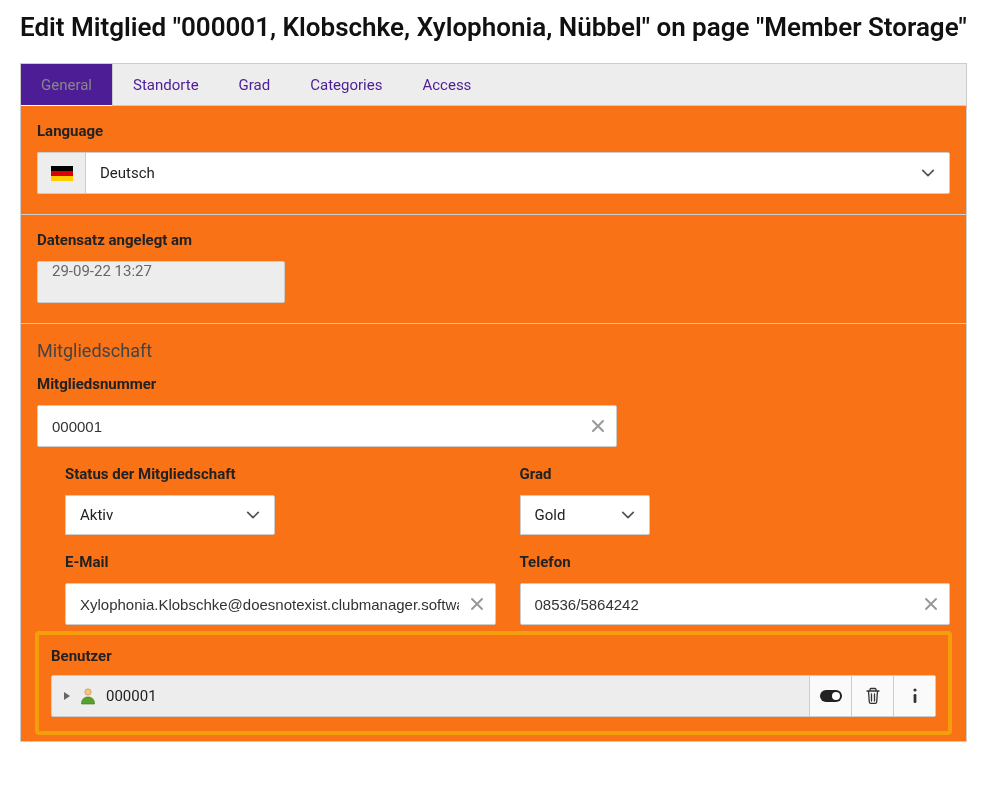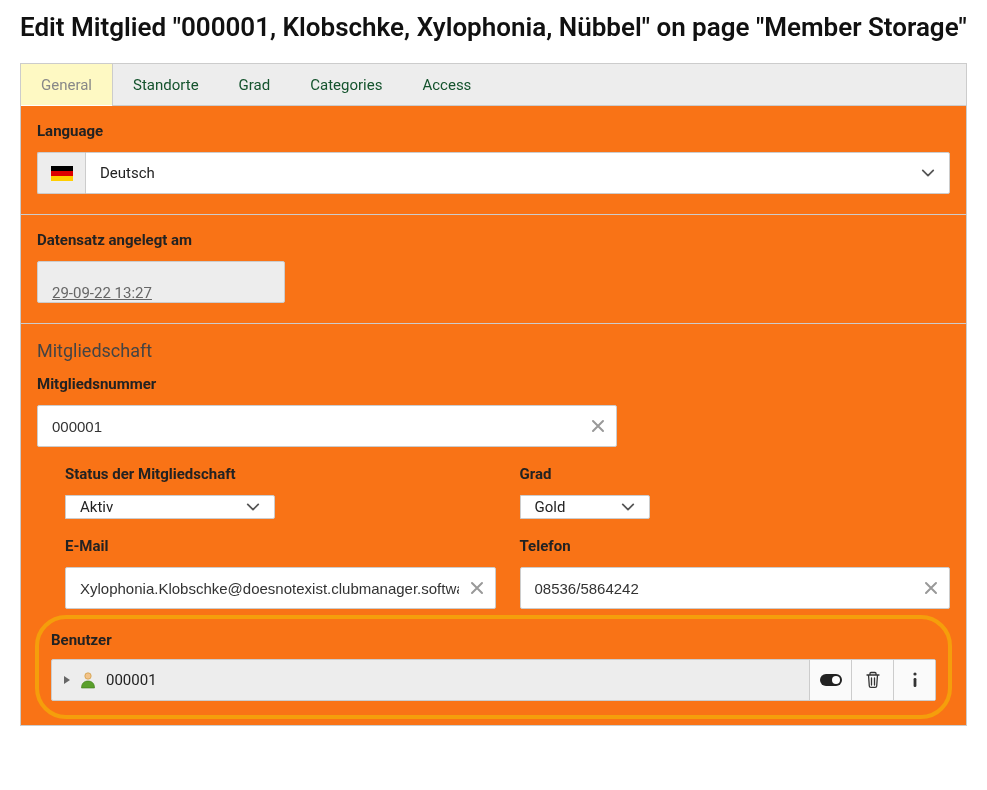--- a/index.html
+++ b/index.html
@@ -23,27 +23,27 @@
     background: #f3f3f3;
   }
   .tabs {
     display: flex;
     border-bottom: 1px solid #ccc;
     background: #ededed;
   }
   .tab {
     padding: 12px 20px 11px;
     font-size: 15px;
-    color: #14532d;
+    color: #4c1d95;
     cursor: pointer;
     border-right: 0;
     position: relative;
   }
   .tab.active {
-    background: #fef9c3;
+    background: #4c1d95;
     color: #888;
   }
   .tab.active::after {
     content:"";
     position:absolute; left:0; right:0; bottom:-1px; height:1px; background:#fff;
   }
   .tab.active { border-left:1px solid #ccc; border-right:1px solid #ccc; border-top:1px solid #ccc; margin-top:-1px;}
   .tab.active:first-child { border-left: none; }
   .section {
     padding: 16px 16px 20px 16px;
@@ -83,36 +83,35 @@
     flex:1;
     position:relative;
     height:42px;
     border:1px solid #ccc;
     background:#fff;
     border-radius: 0 2px 2px 0;
     display:flex; align-items:center;
     padding: 0 24px 0 14px;
     cursor:pointer;
   }
-  .select-wrap.small { width: 210px; flex:none; height:24px; }
+  .select-wrap.small { width: 210px; flex:none; height:40px; }
   .chev {
     position:absolute; right:14px; top:50%; transform:translateY(-50%);
     width:14px; height:14px;
     color:#555;
   }
   .readonly-input {
     height:42px;
     width: 248px;
     border:1px solid #ccc;
     background:#ededed;
     color:#666;
     padding: 0 14px;
-    display:flex; align-items:flex-end;
+    display:flex; align-items:flex-start;
     border-radius:2px;
-    text-decoration:underline;
   }
   .text-input {
     height:42px;
     width: 100%;
     border:1px solid #ccc;
     background:#fff;
     padding: 0 36px 0 14px;
     border-radius:2px;
     font-size:15px;
     color:#333;
@@ -261,21 +260,21 @@
           <span class="label">Telefon</span>
           <div class="input-wrap">
             <input class="text-input" value="08536/5864242" style="">
             <svg class="clear-x" viewBox="0 0 14 14">
                 <path d="M2 2l10 10M12 2L2 12" stroke="currentColor" stroke-width="2" stroke-linecap="round"></path>
               </svg>
           </div>
         </div>
       </div>
 
-      <div class="highlight-box" style="border-radius:31px;">
+      <div class="highlight-box" style="">
         <span class="label" style="margin-bottom:10px;">Benutzer</span>
         <div class="user-row">
           <div class="user-left">
             <span class="tri"></span>
             <svg class="user-icon" viewBox="0 0 16 18">
               <circle cx="8" cy="5" r="3.2" fill="#f2c38a" stroke="#c6902b" stroke-width="0.6"></circle>
               <path d="M1.5 17 C1.5 11.5 5 10 8 10 C11 10 14.5 11.5 14.5 17 Z" fill="#5aa02c" stroke="#3e7a18" stroke-width="0.6"></path>
             </svg>
             <span class="user-id">000001</span>
           </div>

